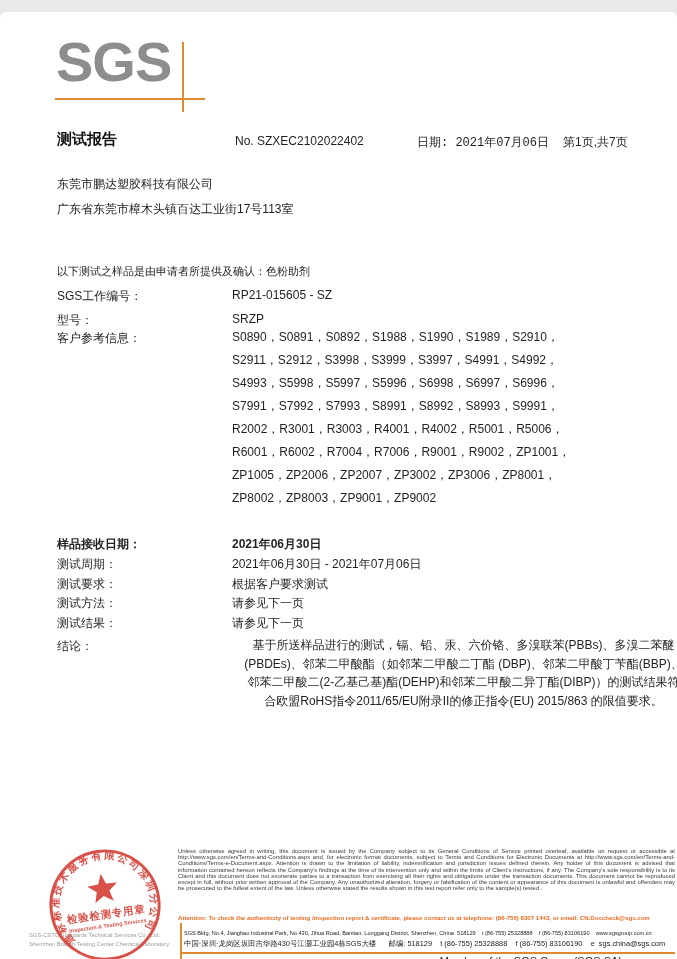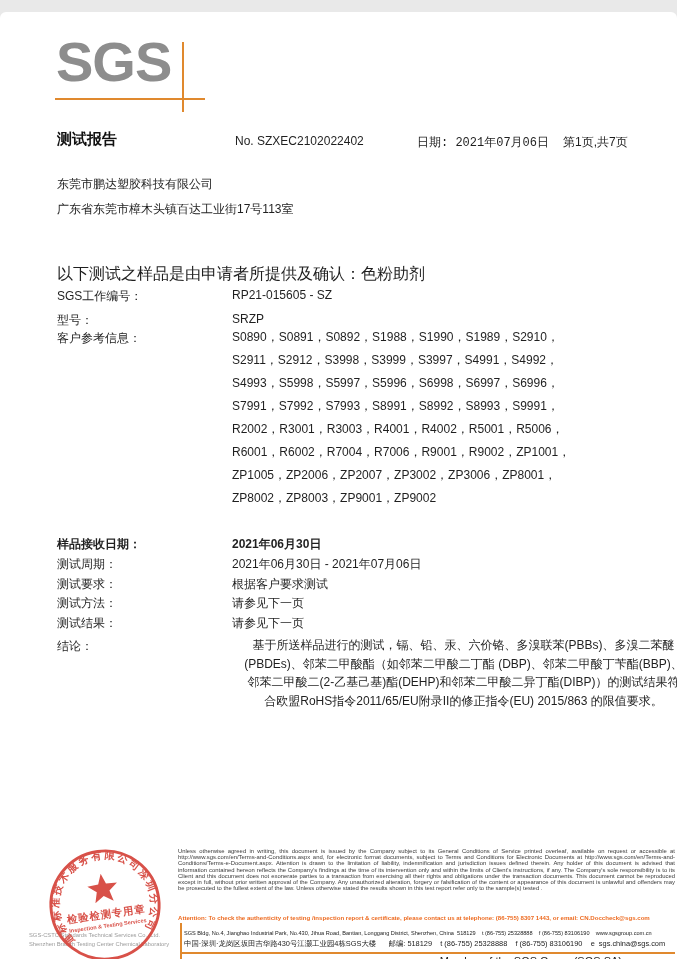--- a/index.html
+++ b/index.html
@@ -12,21 +12,21 @@
   .logo-hline{position:absolute;left:55px;top:86px;width:150px;height:2px;background:#e0892e;}
   .logo-vline{position:absolute;left:182px;top:30px;width:2px;height:70px;background:#e0892e;}
   
   .hdr-title{position:absolute;left:57px;top:118px;font-size:15px;font-weight:bold;color:#111;}
   .hdr-no{position:absolute;left:235px;top:122px;font-size:12px;}
   .hdr-date{position:absolute;left:417px;top:122px;font-size:12px;font-family:Liberation Mono, monospace;}
   .hdr-page{position:absolute;left:563px;top:122px;font-size:12px;}
   
   .applicant-name{position:absolute;left:57px;top:164px;font-size:12px;}
   .applicant-addr{position:absolute;left:57px;top:189px;font-size:12px;}
-  .sample-intro{position:absolute;left:57px;top:252px;font-size:16px;text-align:right;}
+  .sample-intro{position:absolute;left:57px;top:252px;font-size:11px;text-align:right;}
   
   .flabel{position:absolute;left:57px;font-size:12px;}
   .fvalue{position:absolute;left:232px;font-size:12px;}
   .t-sgsno{top:276px;} .t-model{top:300px;} .t-custref{top:318px;}
   .t-received{top:524px;font-weight:bold;} .t-period{top:544px;} .t-require{top:564px;}
   .t-method{top:583px;} .t-result{top:603px;} .t-concl{top:626px;}
   .ref-lines{position:absolute;left:232px;top:314px;font-size:12px;line-height:23px;}
   .conclusion{position:absolute;left:242px;top:624px;width:443px;font-size:12px;line-height:18.5px;text-align:center;}
   
   .legal{position:absolute;left:178px;top:836px;width:497px;font-size:5.9px;line-height:6.2px;color:#3a3a3a;text-align:justify;}

